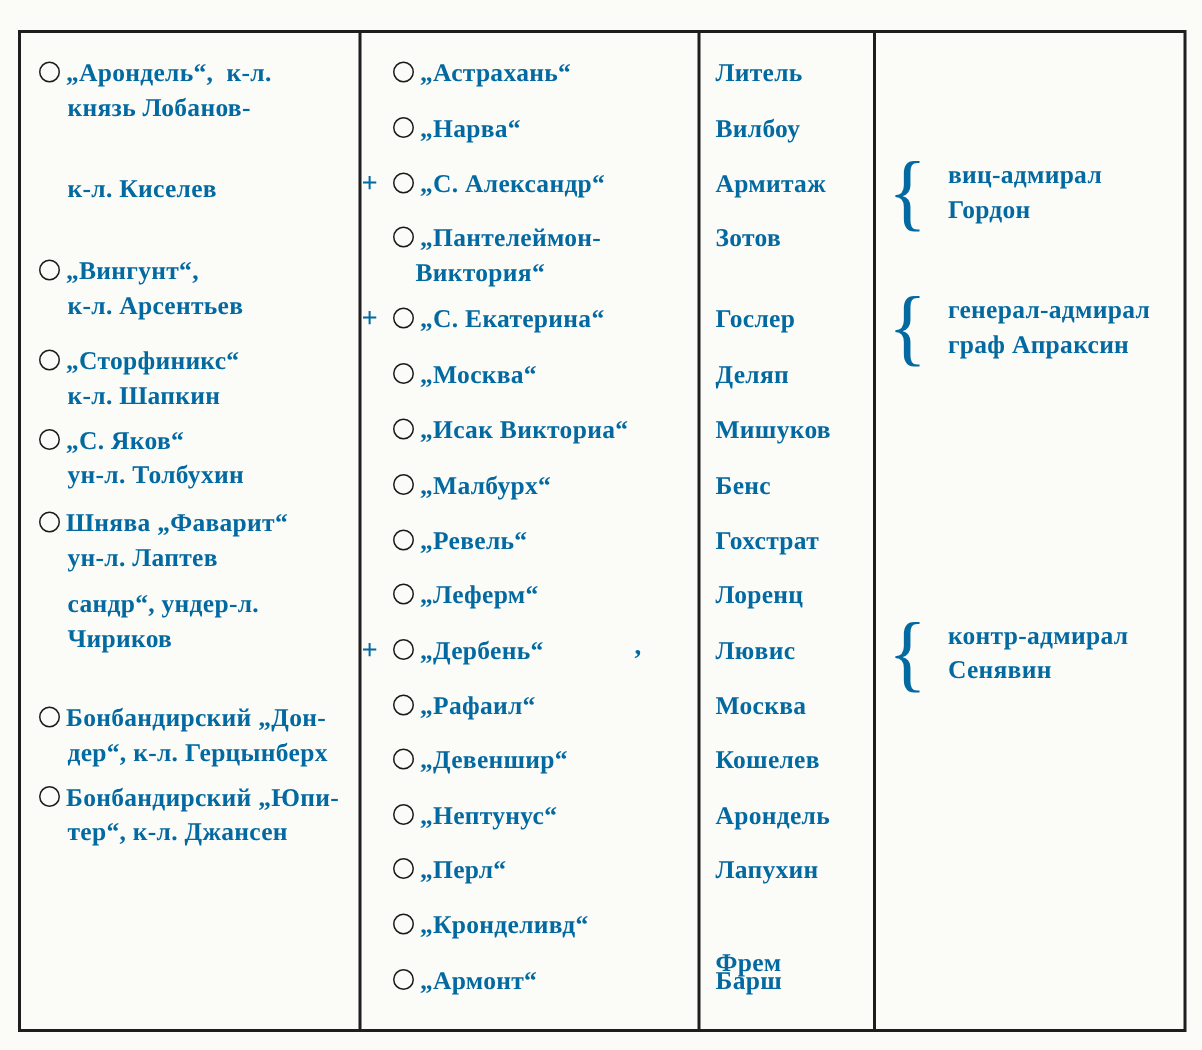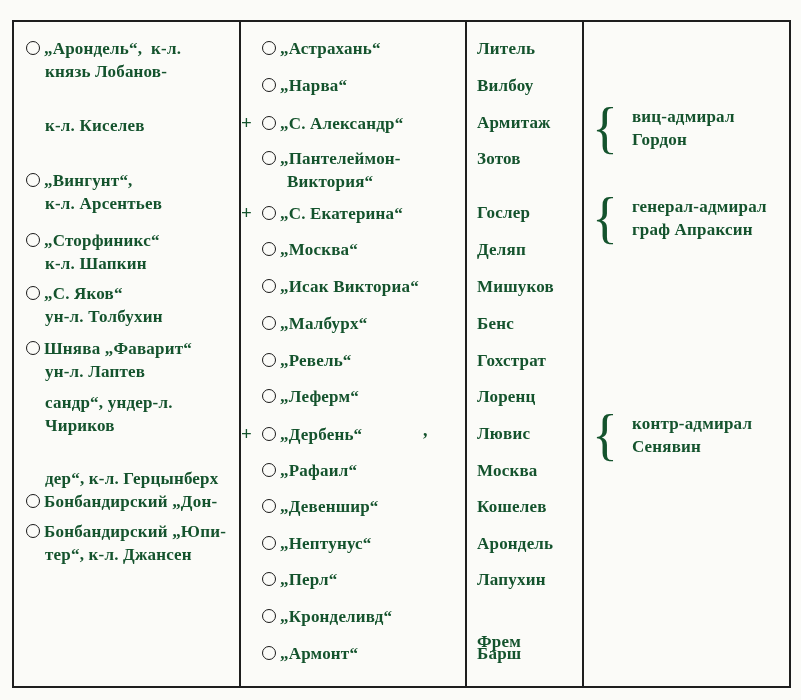--- a/index.html
+++ b/index.html
@@ -6,21 +6,21 @@
     margin: 0;
     padding: 0;
   }
   .page {
     position: relative;
     width: 801px;
     height: 700px;
     background: #fbfbf8;
     overflow: hidden;
     font-family: "Liberation Serif", serif;
-    color: #14532d;
+    color: #0369a1;
   }
   .table {
     position: absolute;
     left: 12px;
     top: 20px;
     width: 775px;
     height: 664px;
     border: 2px solid #1e1e1e;
   }
   .vline {
@@ -67,21 +67,21 @@
     position: absolute;
     left: 227px;
     width: 224px;
   }
   .shiprow .plus {
     display: inline-block;
     width: 21px;
     font-size: 19px;
     font-weight: bold;
   }
-  .shiprow .cont { padding-left: 46px; }
+  .shiprow .cont { padding-left: 36px; }
 
   
   .captain {
     position: absolute;
     left: 463px;
     width: 104px;
   }
 
   
   .adm {
@@ -135,22 +135,22 @@
         </div>
         <div class="entry" style="top: 315px;">
           <div class="txtline "><span class="circ"></span><span>Шнява „Фаварит“</span></div>
           <div class="txtline cont">ун-л. Лаптев</div>
         </div>
         <div class="entry" style="top: 369px;">
           <div class="txtline cont">сандр“, ундер-л.</div>
           <div class="txtline cont">Чириков</div>
         </div>
         <div class="entry" style="top: 445px;">
+          <div class="txtline "><span class="circ"></span><span>Бонбандирский „Дон-</span></div>
           <div class="txtline cont">дер“, к-л. Герцынберх</div>
-          <div class="txtline "><span class="circ"></span><span>Бонбандирский „Дон-</span></div>
         </div>
         <div class="entry" style="top: 498px;">
           <div class="txtline "><span class="circ"></span><span>Бонбандирский „Юпи-</span></div>
           <div class="txtline cont">тер“, к-л. Джансен</div>
         </div>
       </div>
     <div id="col-ships">
         <div class="shiprow" style="top: 15px;">
           <div class="txtline "><span class="plus"></span><span class="circ"></span><span>„Астрахань“</span></div>
         </div>

